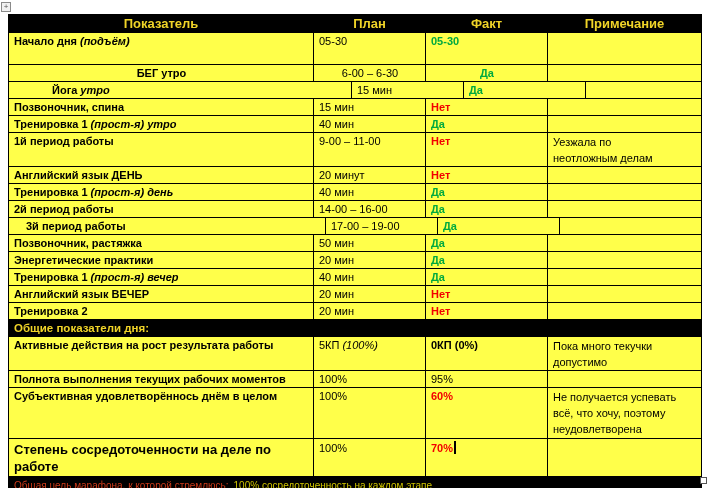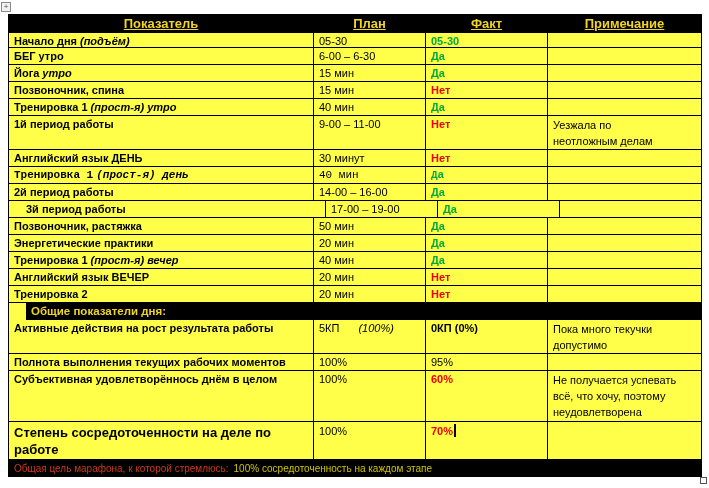--- a/index.html
+++ b/index.html
@@ -20,41 +20,41 @@
     border:1px solid #000;border-bottom:none;background:#ffff4a;
   }
   .row{
     display:grid;grid-template-columns:305px 112px 122px 153px;
     box-sizing:border-box;border-bottom:1px solid #000;background:#ffff4a;
   }
   .hdr{background:#000;}
   .hcell{
     box-sizing:border-box;border-right:1px solid #000;
     color:#f0d428;font-weight:bold;font-size:13px;text-align:center;
-    padding-top:1px;line-height:16px;cursor:cell;text-decoration:underline;
+    padding-top:1px;line-height:16px;cursor:cell;
   }
   .hdr .hcell:last-child{border-right:none;}
   .c{
     box-sizing:border-box;border-right:1px solid #000;
     padding:1px 4px 0 5px;font-size:11px;line-height:14px;color:#000;
     overflow:hidden;cursor:cell;
   }
   .row .c:last-child{border-right:none;}
   .lbl{font-weight:bold;}
   .it{font-style:italic;margin-left:3px;}
-  .plan .it{margin-left:19px;}
+  .plan .it{margin-left:3px;}
   .f-green{font-weight:bold;color:#00a93f;}
   .f-red{font-weight:bold;color:#f20000;}
   .f-bb{font-weight:bold;color:#000;}
   .f-plain{color:#000;margin-top:23px;}
   .note .line{line-height:16px;}
   .section{
     display:block;background:#000;color:#f0d428;font-weight:bold;
     font-size:11.5px;padding:2px 0 0 5px;box-sizing:border-box;
-    border-bottom:1px solid #000;line-height:13px;cursor:cell;margin-left:17px;
+    border-bottom:1px solid #000;line-height:13px;cursor:cell;
   }
   .big .lbl{font-size:13px;line-height:17px;}
   .big .c{padding-top:2px;}
   .footer{
     display:block;background:#000;font-weight:normal;font-size:10px;
     padding:2px 0 0 5px;box-sizing:border-box;border-bottom:1px solid #000;
     line-height:13px;white-space:nowrap;cursor:cell;
   }
   .goal-label{color:#cc3a1a;}
   .goal-value{color:#cfc400;margin-left:5px;}
@@ -73,33 +73,33 @@
 <div class="outline-btn">+</div>
 <div class="sheet-title">15.10.15. Четверг</div>
 
 <div id="tbl">
     <div class="row hdr" style="height: 18px;">
       <div class="hcell">Показатель</div>
       <div class="hcell">План</div>
       <div class="hcell">Факт</div>
       <div class="hcell">Примечание</div>
     </div>
-    <div class="row" style="height: 15px;">
+    <div class="row" style="height: 32px;">
       <div class="c"><span class="lbl">Начало дня</span><span class="lbl it">(подъём)</span></div>
       <div class="c plan"><span>05-30</span></div>
       <div class="c"><span class="f-green">05-30</span></div>
       <div class="c note"></div>
     </div>
-    <div class="row" style="height: 17px;">
+    <div class="row" style="height: 17px; text-align: center;">
       <div class="c"><span class="lbl">БЕГ утро</span></div>
       <div class="c plan"><span>6-00 – 6-30</span></div>
       <div class="c"><span class="f-green">Да</span></div>
       <div class="c note"></div>
     </div>
-    <div class="row" style="height: 17px;">
+    <div class="row" style="height: 17px; padding-left: 38px;">
       <div class="c"><span class="lbl">Йога</span><span class="lbl it">утро</span></div>
       <div class="c plan"><span>15 мин</span></div>
       <div class="c"><span class="f-green">Да</span></div>
       <div class="c note"></div>
     </div>
     <div class="row" style="height: 17px;">
       <div class="c"><span class="lbl">Позвоночник, спина</span></div>
       <div class="c plan"><span>15 мин</span></div>
       <div class="c"><span class="f-red">Нет</span></div>
       <div class="c note"></div>
@@ -114,25 +114,25 @@
       <div class="c"><span class="lbl">1й период работы</span></div>
       <div class="c plan"><span>9-00 – 11-00</span></div>
       <div class="c"><span class="f-red">Нет</span></div>
       <div class="c note">
         <div class="line">Уезжала по</div>
         <div class="line">неотложным делам</div>
       </div>
     </div>
     <div class="row" style="height: 17px;">
       <div class="c"><span class="lbl">Английский язык ДЕНЬ</span></div>
-      <div class="c plan"><span>30 минут</span></div>
-      <div class="c"><span class="f-red">Нет</span></div>
-      <div class="c note"></div>
-    </div>
-    <div class="row" style="height: 17px; font-family: Liberation Mono, monospace;">
+      <div class="c plan"><span>20 минут</span></div>
+      <div class="c"><span class="f-red">Нет</span></div>
+      <div class="c note"></div>
+    </div>
+    <div class="row" style="height: 17px;">
       <div class="c"><span class="lbl">Тренировка 1</span><span class="lbl it">(прост-я) день</span></div>
       <div class="c plan"><span>40 мин</span></div>
       <div class="c"><span class="f-green">Да</span></div>
       <div class="c note"></div>
     </div>
     <div class="row" style="height: 17px;">
       <div class="c"><span class="lbl">2й период работы</span></div>
       <div class="c plan"><span>14-00 – 16-00</span></div>
       <div class="c"><span class="f-green">Да</span></div>
       <div class="c note"></div>

